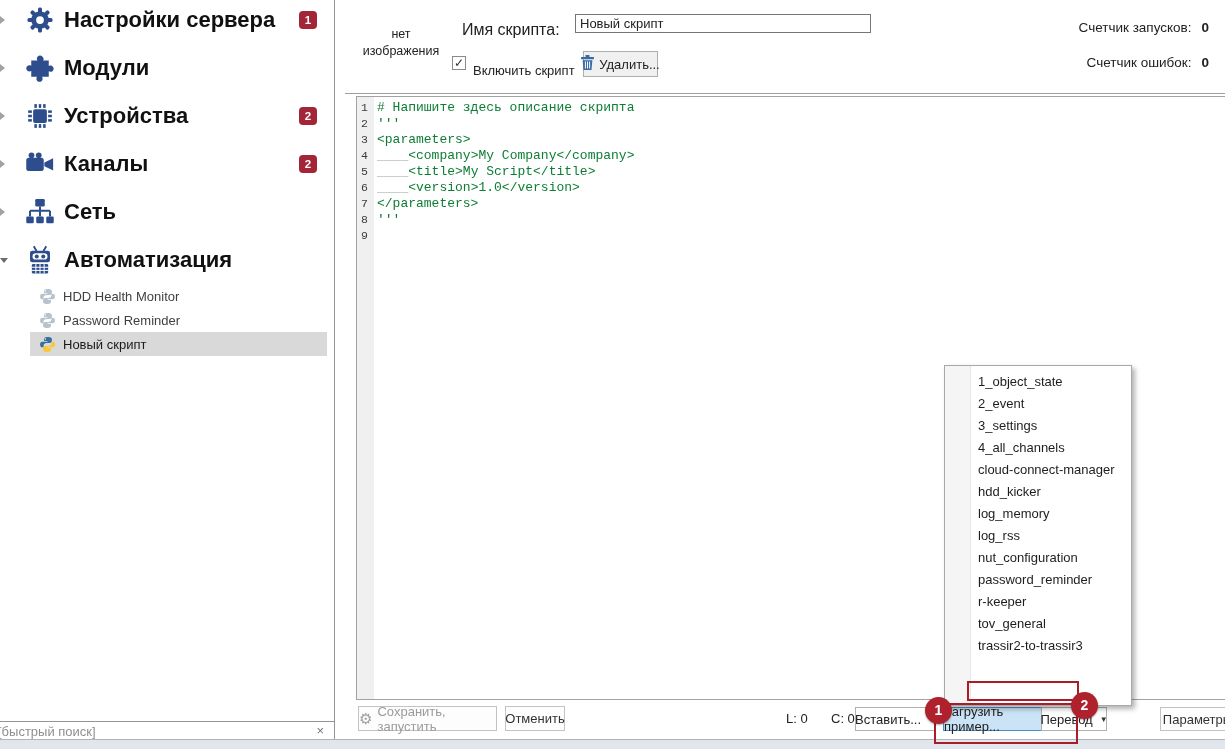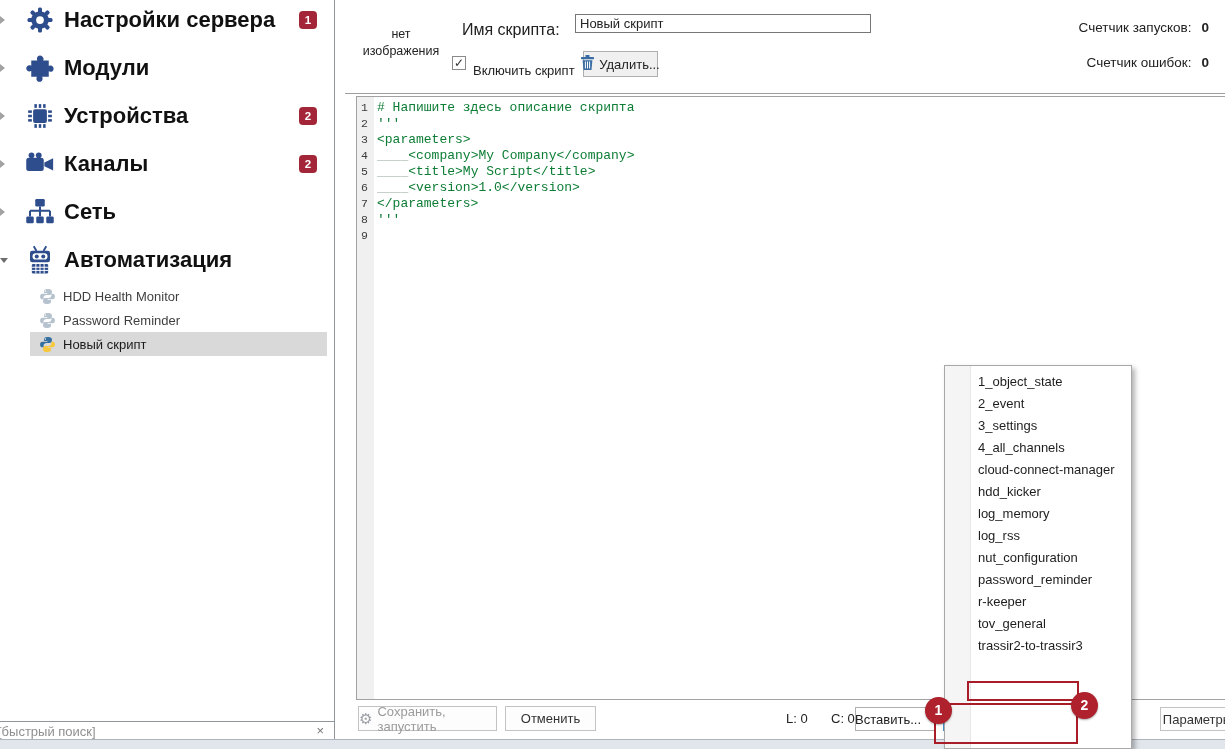--- a/index.html
+++ b/index.html
@@ -56,34 +56,34 @@
   .gutter-bg { position:absolute; left:0; top:0; bottom:0; width:17px; background:#f0f0f0; }
   .code-lines { position:absolute; left:0; top:3px; right:0; font-family:"Liberation Mono",monospace; }
   .line { display:flex; height:16px; line-height:16px; }
   .num { width:14px; flex:none; text-align:right; padding-right:3px; font-size:11.5px; color:#3c3c3c; }
   .codetext { margin-left:6px; font-size:13px; color:#0d7d35; white-space:pre; }
   .ws { color:#a8b6ab; }
   
   .btn { position:absolute; top:706px; height:25px; background:#fdfdfd; border:1px solid #c3c3c3;
          display:flex; align-items:center; justify-content:center; gap:5px; font-size:13px; color:#333; cursor:pointer; }
   .btn-save { left:358px; width:139px; color:#9b9b9b; }
-  .btn-cancel { left:505px; width:91px; }
+  .btn-cancel { left:505px; width:60px; }
   .lc { position:absolute; top:711px; font-size:13px; color:#222; }
   .lc-l { left:786px; } .lc-c { left:831px; }
   .drop { position:absolute; top:707px; height:24px; background:#fff; border:1px solid #b0b0b0;
           display:flex; align-items:center; justify-content:center; gap:7px; font-size:13px; color:#222; cursor:pointer; }
   .drop .arr { font-size:8px; color:#333; }
   .drop-insert { left:855px; width:81px; }
   .drop-load { left:943px; width:126px; background:#cbe3f6; border:1px solid #4a90c8; }
   .drop-translate { left:1041px; width:66px; }
   .btn-params { left:1160px; width:75px; top:707px; height:24px; }
   .bottom-strip { position:absolute; left:0; right:0; top:739px; height:10px;
                   background:#e1e6ec; border-top:1px solid #adb4bd; }
   
-  .menu { position:absolute; left:944px; top:365px; width:188px; height:384px; z-index:20;
+  .menu { position:absolute; left:944px; top:365px; width:188px; height:341px; z-index:20;
           background:#fff; border:1px solid #a8a8a8; box-shadow:3px 3px 5px rgba(0,0,0,.3); padding-top:5px; }
   .menu-gutter { position:absolute; left:0; top:0; bottom:0; width:26px; background:#f5f5f5; border-right:1px solid #e7e7e7; }
   .menu-item { position:relative; height:22px; line-height:22px; padding-left:33px; font-size:13px; color:#1d1d1d;
                white-space:nowrap; cursor:pointer; }
   .menu-item.hl { margin-top:2px; background:#cce8ff; }
   
   .anno-rect { position:absolute; border:2px solid #a81d28; z-index:30; pointer-events:none; }
   .rect-fromfile { left:967px; top:681px; width:112px; height:20px; }
   .rect-load { left:934px; top:703px; width:144px; height:41px; }
   .step-badge { position:absolute; width:27px; height:27px; border-radius:50%; z-index:40;

